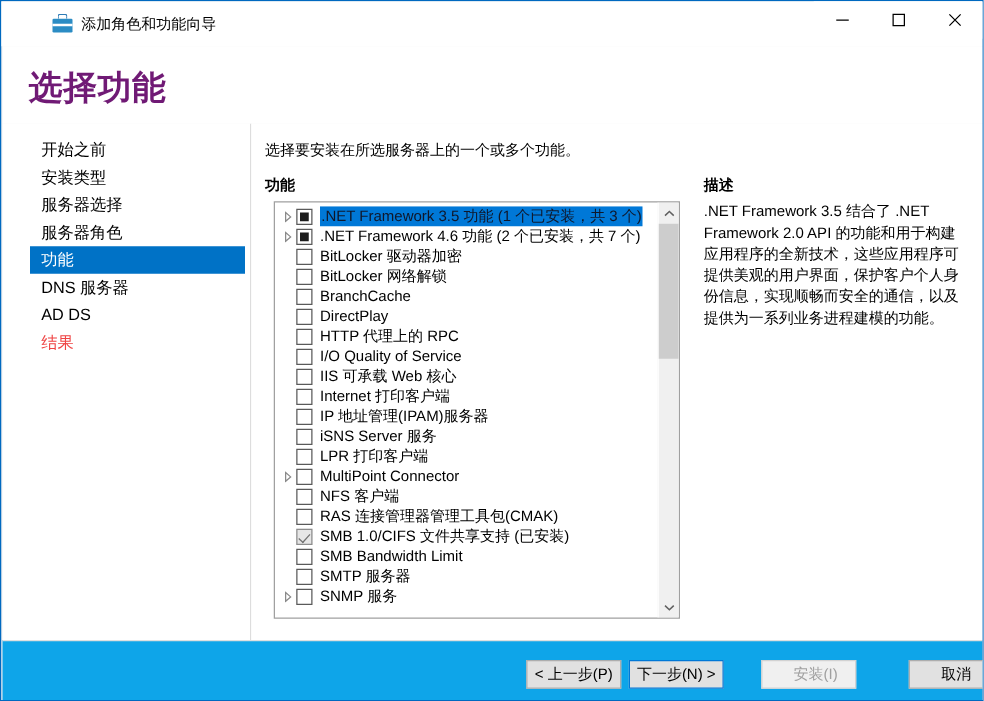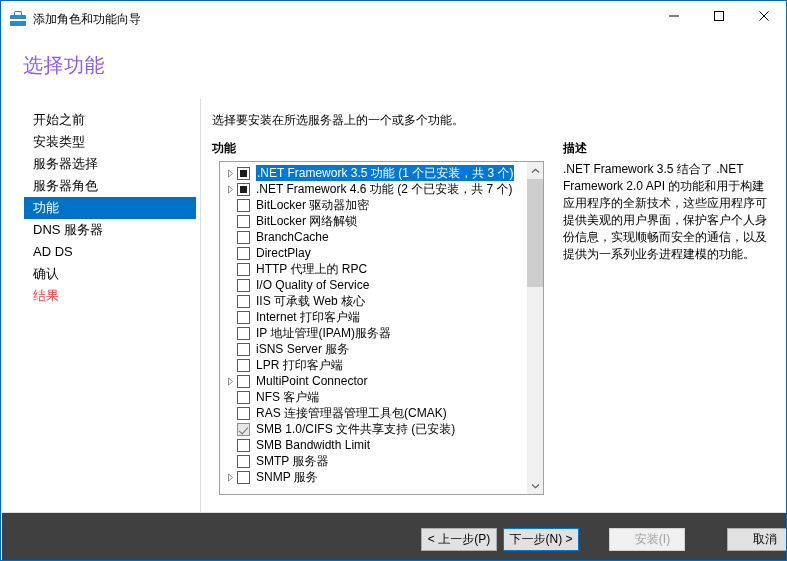--- a/index.html
+++ b/index.html
@@ -32,20 +32,21 @@
     height: 36px;
     background: #ffffff;
     display: flex;
     align-items: flex-start;
   }
   #title-left {
     display: flex;
     align-items: center;
     padding: 8px 0 0 9px;
     height: 20px;
+    margin-left: 32px;
   }
   #app-icon {
     width: 16px; height: 16px;
     position: relative;
     flex: 0 0 auto;
     margin-right: 7px;
   }
   #app-icon .handle {
     position: absolute;
     left: 4px; top: 0px;
@@ -95,23 +96,23 @@
   #headerband {
     position: absolute;
     left: 1px; top: 36px;
     width: 784px;
     height: 62px;
     background: #ffffff;
   }
   #page-title {
     position: absolute;
     left: 21px; top: 15px;
-    font-size: 20px;
-    color: #8b5cf6;
-    font-weight: normal;
+    font-size: 27px;
+    color: #701a75;
+    font-weight: bold;
     letter-spacing: 0.5px;
     white-space: nowrap;
   }
   #target-server {
     position: absolute;
     right: 18px; top: 16px;
     text-align: right;
     line-height: 15px;
     margin-top: 48px;
   }
@@ -261,21 +262,21 @@
     border-width: 0 1.6px 1.6px 0;
     transform: rotate(42deg);
   }
   .feat-label {
     font-size: 12px;
     color: #000000;
     line-height: 16px;
   }
   .feat-row.selected .feat-label {
     background: #0078d7;
-    color: #ffffff;
+    color: #0f172a;
     padding: 0 1px;
   }
 
   
   #scrollbar {
     position: absolute;
     right: 0; top: 0;
     width: 17px;
     height: 332px;
     background: #f0f0f0;
@@ -300,21 +301,21 @@
     height: 108px;
     background: #cdcdcd;
   }
 
   
   #footer {
     position: absolute;
     left: 1px; top: 511px;
     width: 784px;
     height: 48px;
-    background: #404040;
+    background: #0ea5e9;
     border-top: 1px solid #dfdfdf;
   }
   .btn {
     position: absolute;
     top: 15px;
     height: 23px;
     line-height: 21px;
     text-align: center;
     font-size: 12px;
     color: #000000;
@@ -381,21 +382,20 @@
   </div>
 
   <div id="sidebar">
       <div class="nav-item">开始之前</div>
       <div class="nav-item">安装类型</div>
       <div class="nav-item">服务器选择</div>
       <div class="nav-item">服务器角色</div>
       <div class="nav-item active">功能</div>
       <div class="nav-item">DNS 服务器</div>
       <div class="nav-item">AD DS</div>
-      <div class="nav-item">确认</div>
       <div class="nav-item disabled">结果</div>
     </div>
 
   <div id="content">
     <div id="instruction">选择要安装在所选服务器上的一个或多个功能。</div>
     <div id="list-label">功能</div>
 
     <div id="listbox">
       <div id="listinner">
           <div class="feat-row selected">

